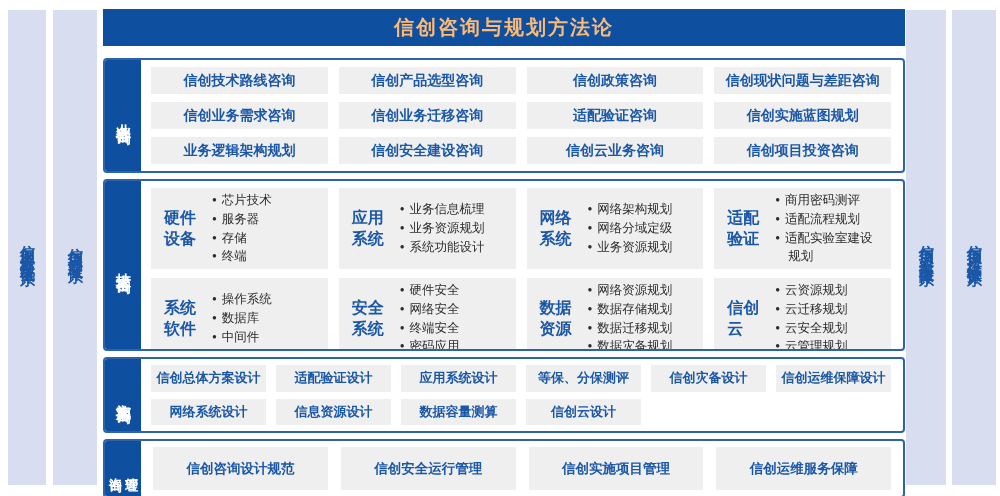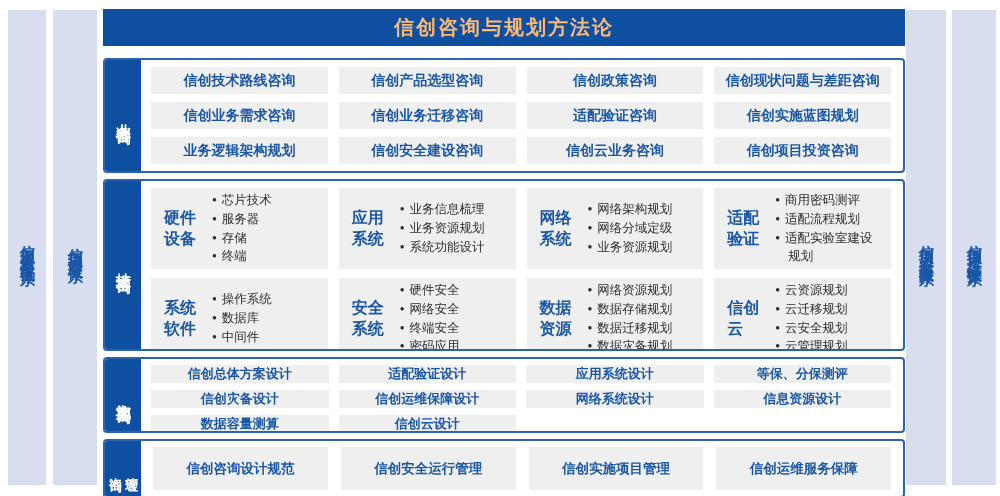--- a/index.html
+++ b/index.html
@@ -55,21 +55,21 @@
     background:#efefef; color:#1b57a7; font-weight:bold;
     display:flex; align-items:center; justify-content:center;
     text-align:center;
   }
   .sec-business .sec-body {
     grid-template-columns:repeat(4,1fr); grid-template-rows:repeat(3,1fr);
     gap:8px 11px; padding:7px 12px 7px 10px;
   }
   .sec-business .cell { font-size:14px; }
   .sec-implementation .sec-body {
-    grid-template-columns:repeat(4,1fr); grid-template-rows:repeat(2,1fr);
+    grid-template-columns:repeat(6,1fr); grid-template-rows:repeat(2,1fr);
     gap:7px 10px; padding:6px 12px 6px 10px;
   }
   .sec-implementation .cell { font-size:13px; }
   .sec-management .sec-body {
     grid-template-columns:repeat(4,1fr); grid-template-rows:1fr;
     gap:0 13px; padding:6px 12px 6px 12px;
   }
   .sec-management .cell { font-size:13.5px; }
 
   

